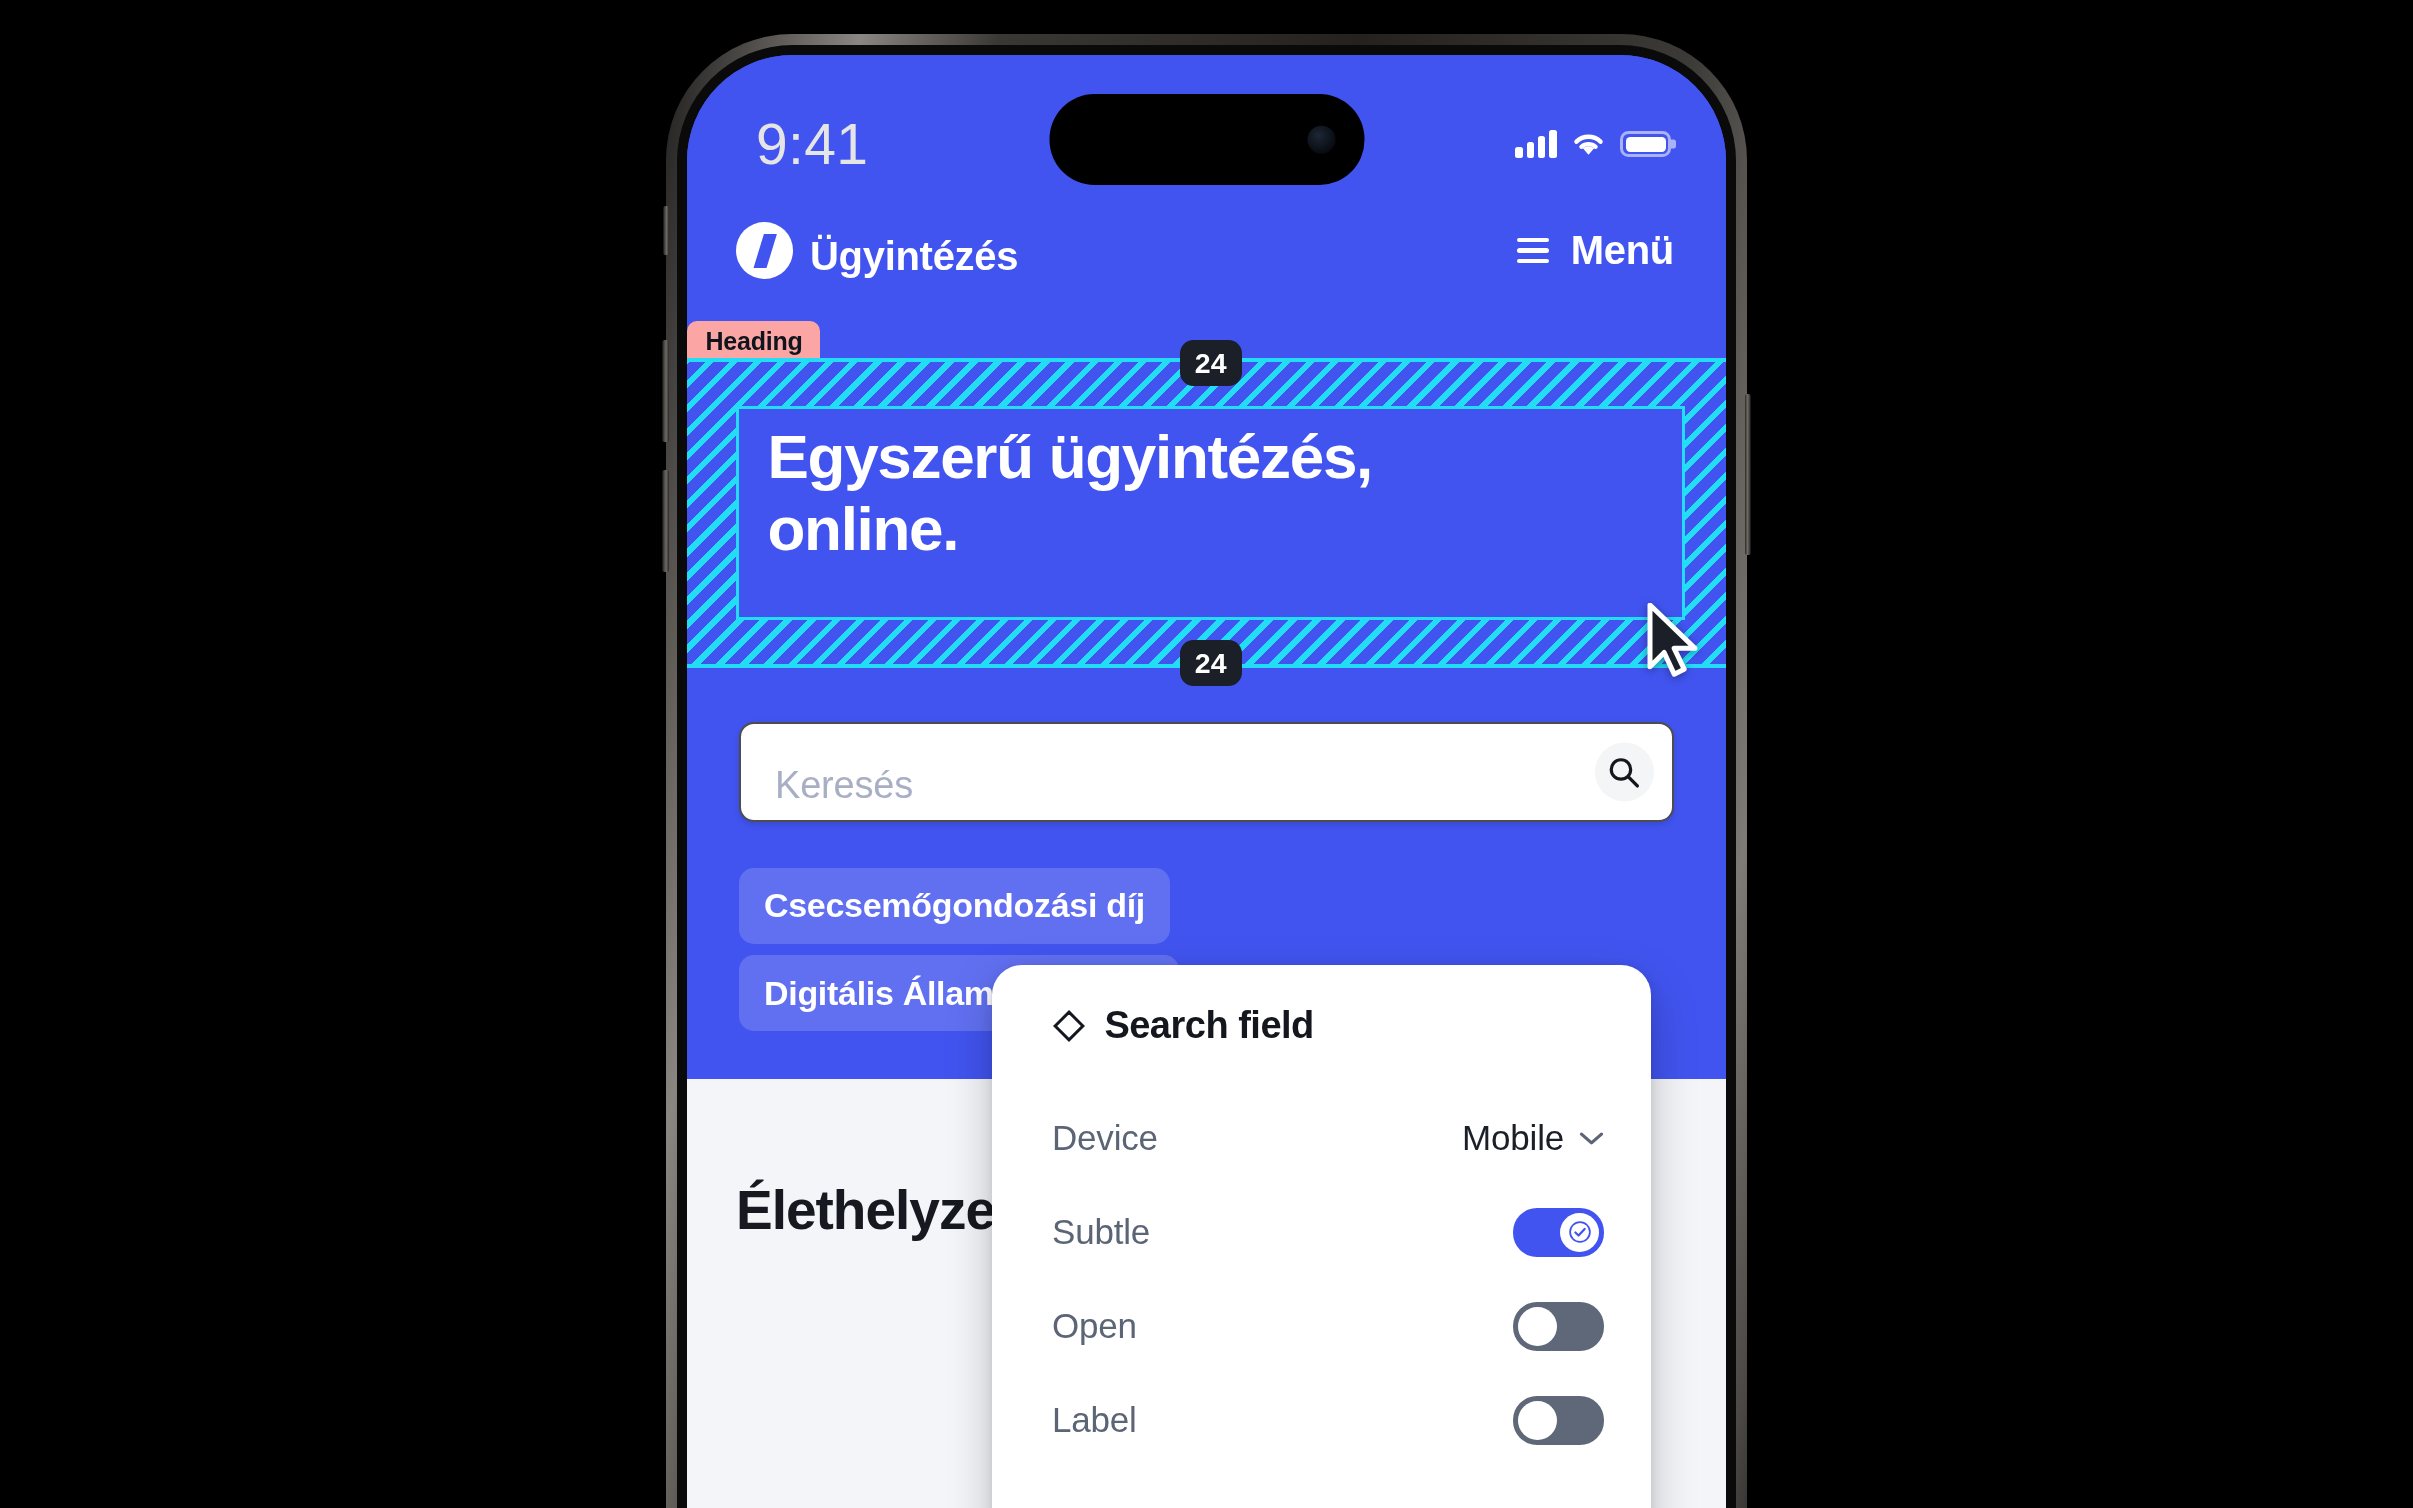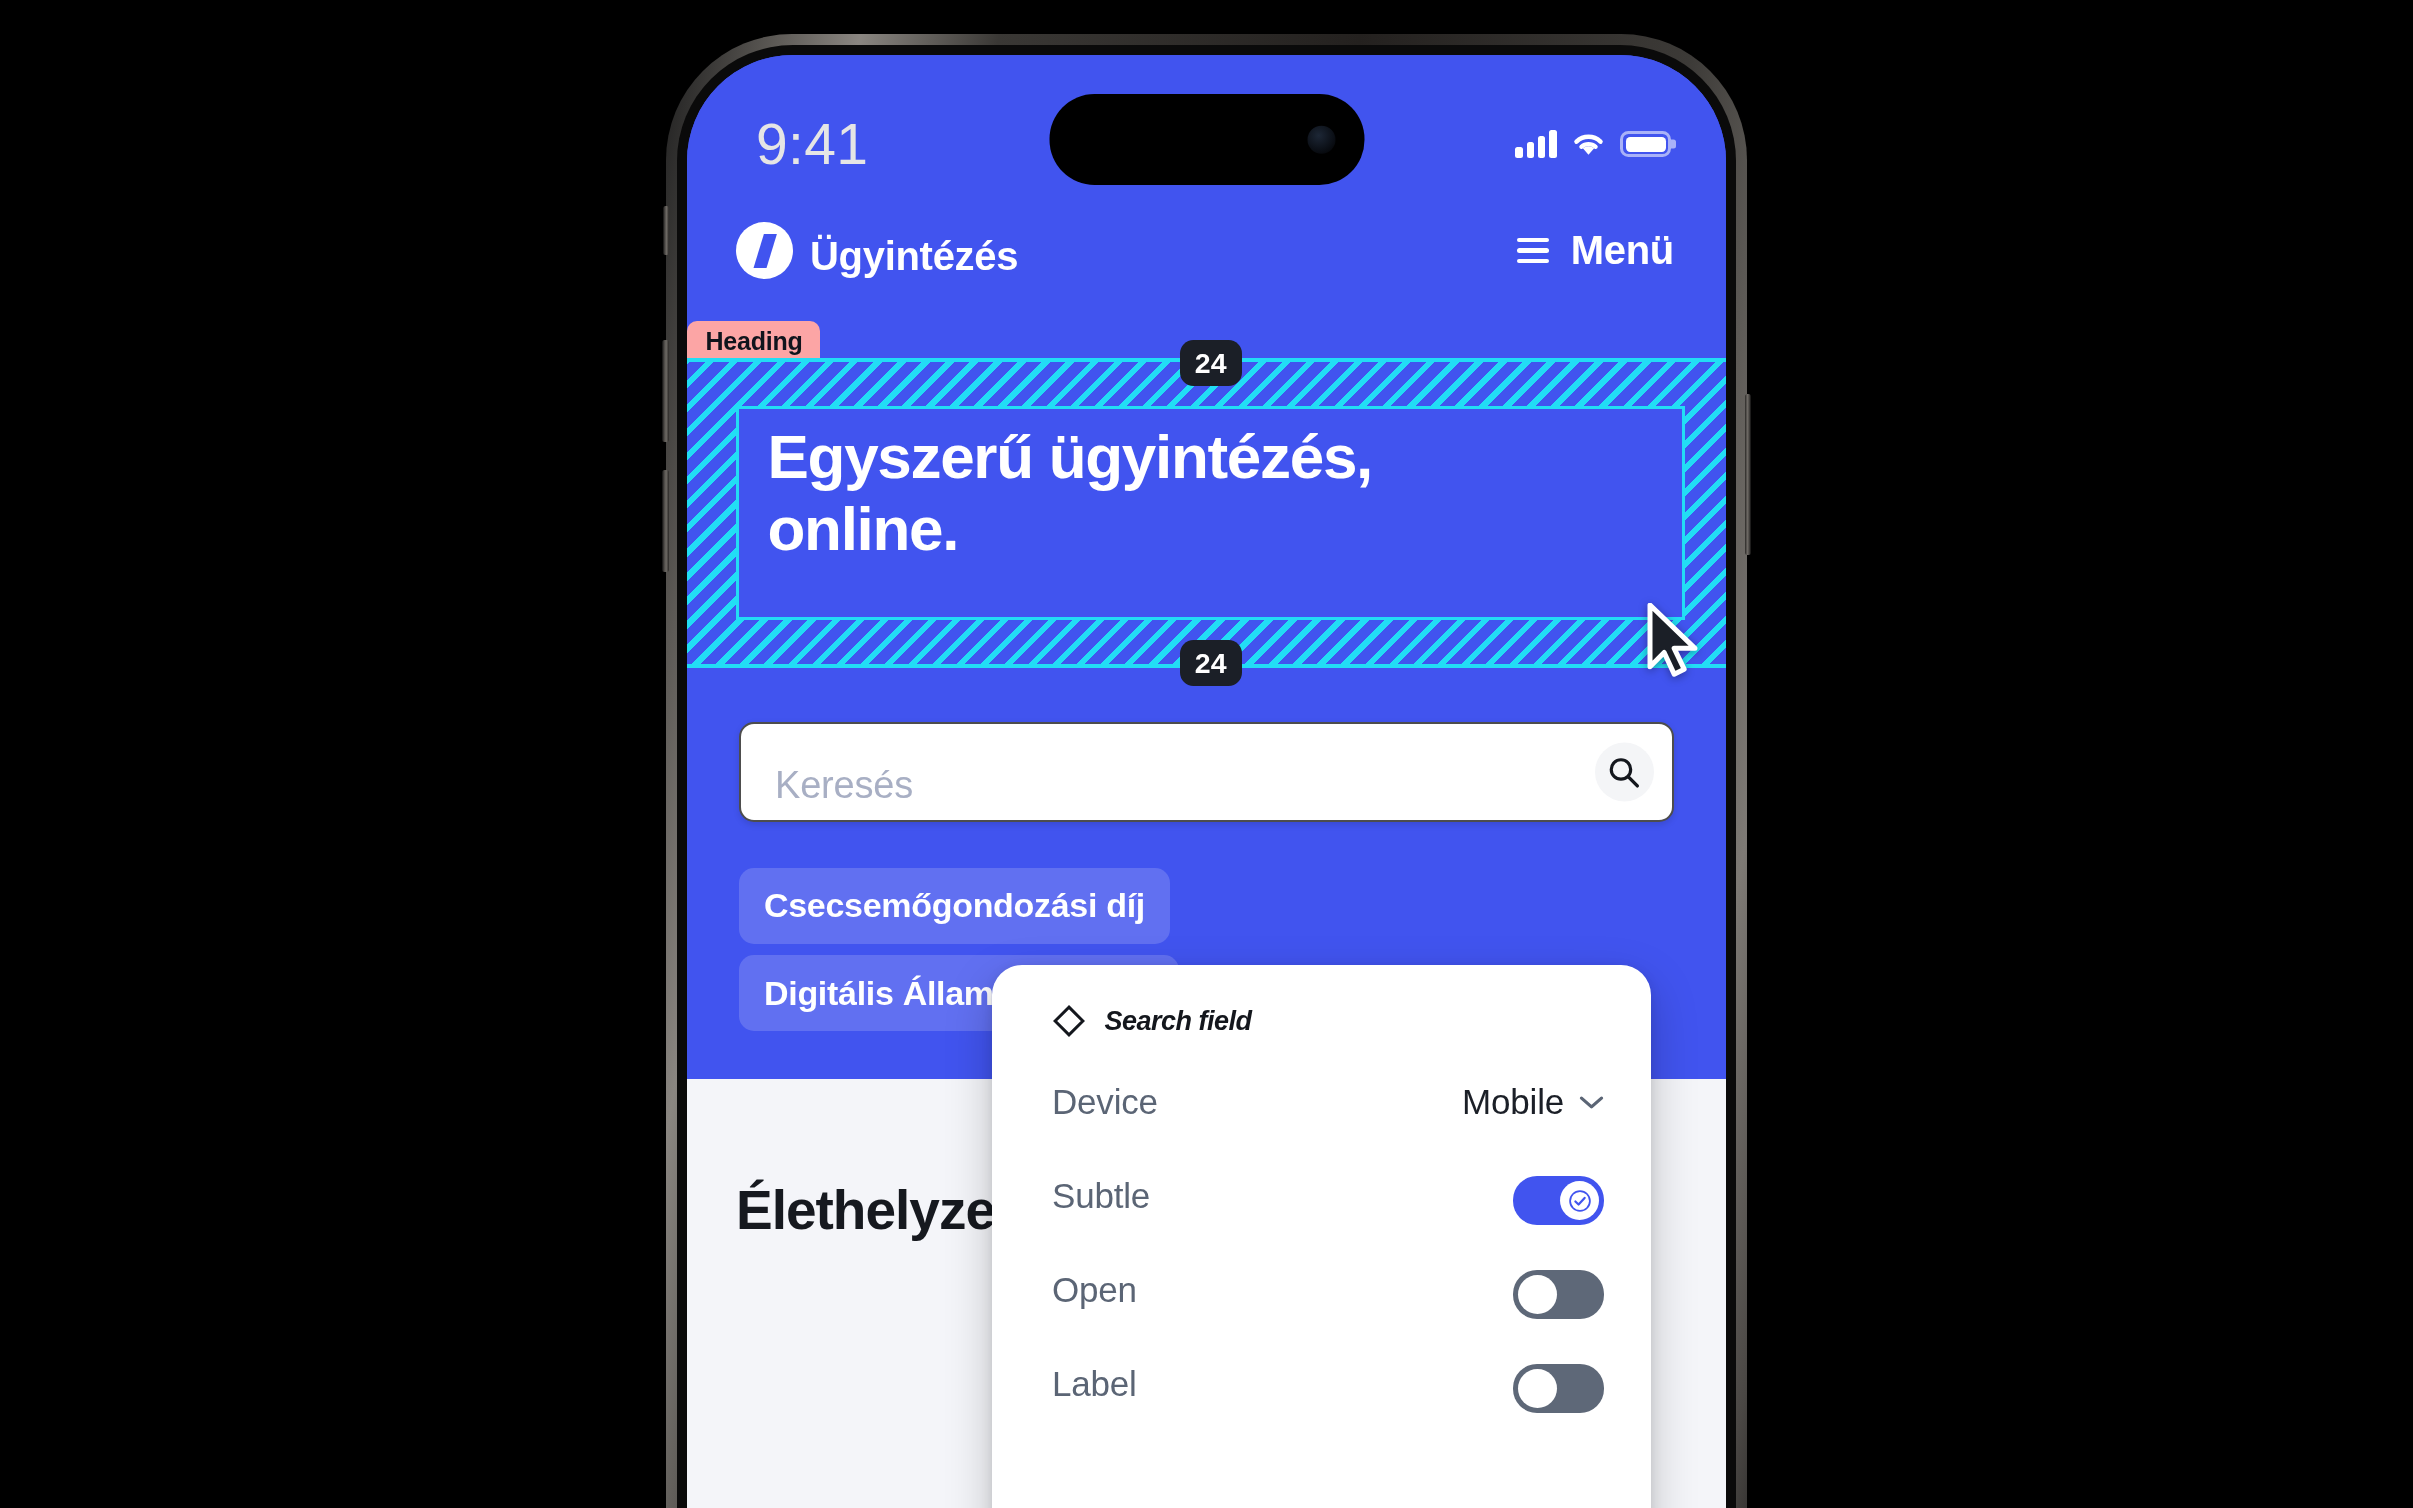--- a/index.html
+++ b/index.html
@@ -363,29 +363,28 @@
     padding: 39px 47px 0 60px;
   }
   .props-head {
     display: flex;
     align-items: center;
     gap: 18.4px;
     margin-bottom: 44px;
   }
   .diamond-icon { width: 34px; height: 34px; flex: none; }
   .props-title {
-    font-size: 27px;
+    font-size: 38px;
     font-weight: 700;
     color: #14171d;
     letter-spacing: -0.5px;
-    font-style: italic;
   }
   .prop-row {
     display: flex;
-    align-items: flex-start;
+    align-items: center;
     justify-content: space-between;
     height: 94px;
   }
   .prop-label {
     font-size: 35px;
     color: #5b6575;
     font-weight: 400;
     letter-spacing: -0.2px;
   }
   .prop-value {

